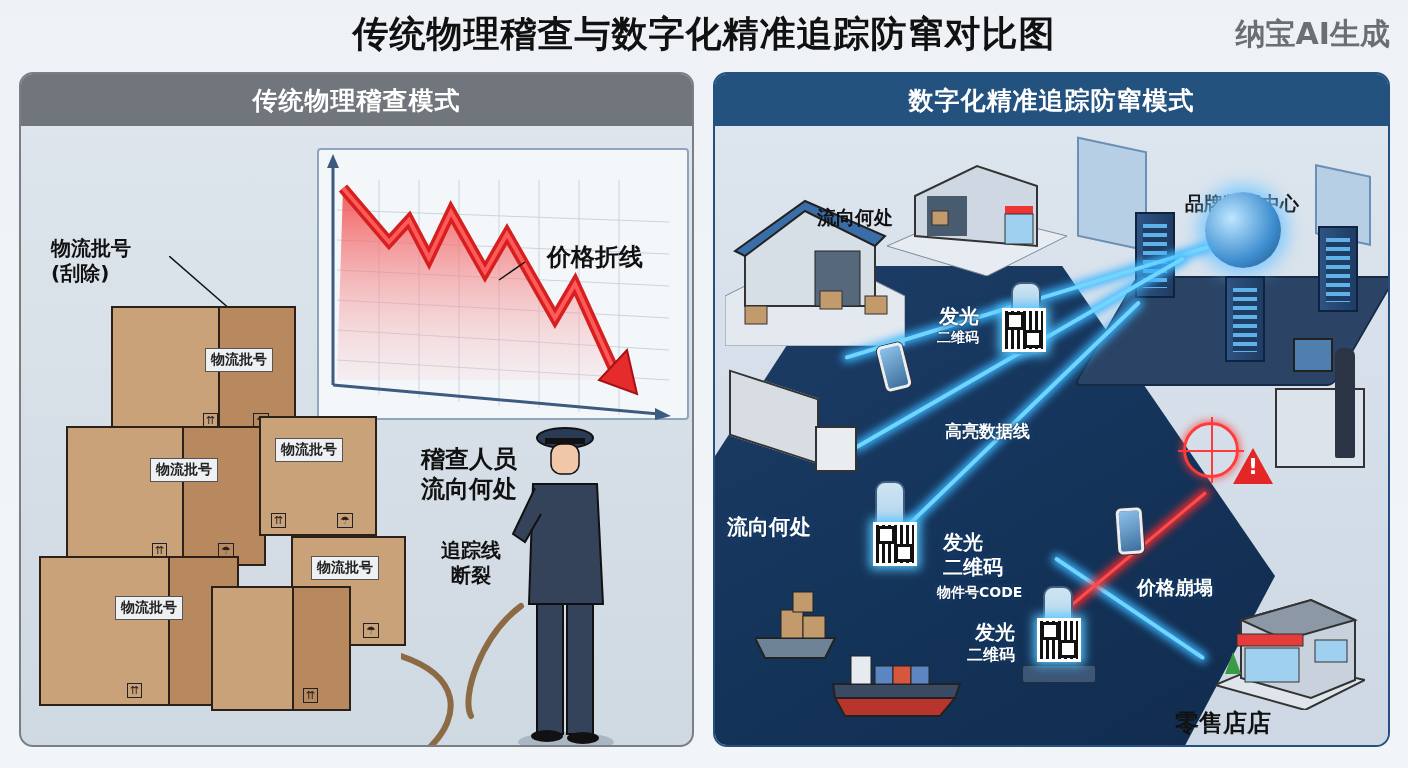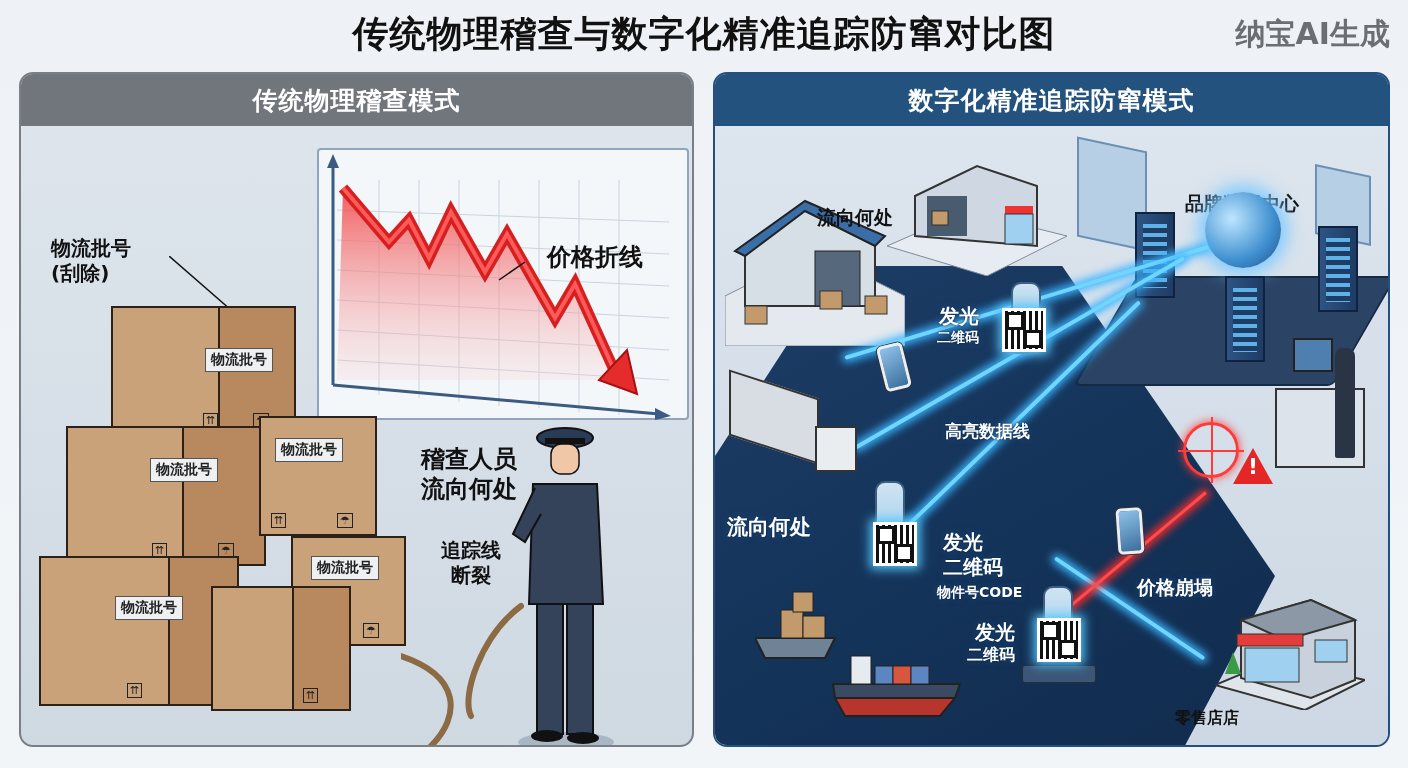--- a/index.html
+++ b/index.html
@@ -295,15 +295,15 @@
 
     <svg class="store" style="left:500px; top:464px;" width="150" height="120">
       <polygon points="0,95 90,120 150,90 60,70" fill="#dfe5eb" stroke="#333" stroke-width="2"></polygon>
       <polygon points="26,30 96,10 140,30 140,90 96,108 26,88" fill="#c9d2dc" stroke="#333" stroke-width="2"></polygon>
       <polygon points="26,30 96,10 140,30 70,50" fill="#8c98a5" stroke="#333" stroke-width="2"></polygon>
       <rect x="22" y="44" width="66" height="12" fill="#e43b3b" stroke="#333"></rect>
       <rect x="30" y="58" width="54" height="34" fill="#9fd0f0" stroke="#333"></rect>
       <rect x="100" y="50" width="32" height="22" fill="#9fd0f0" stroke="#333"></rect>
       <polygon points="10,84 18,62 26,84" fill="#3a9a45"></polygon>
     </svg>
-    <div class="lbl" style="left:460px; top:582px; font-size:16px;text-align:center;">零售店店</div>
+    <div class="lbl" style="left:460px; top:582px; font-size:24px;text-align:center;">零售店店</div>
   </div>
 </div>
 
 </body></html>

